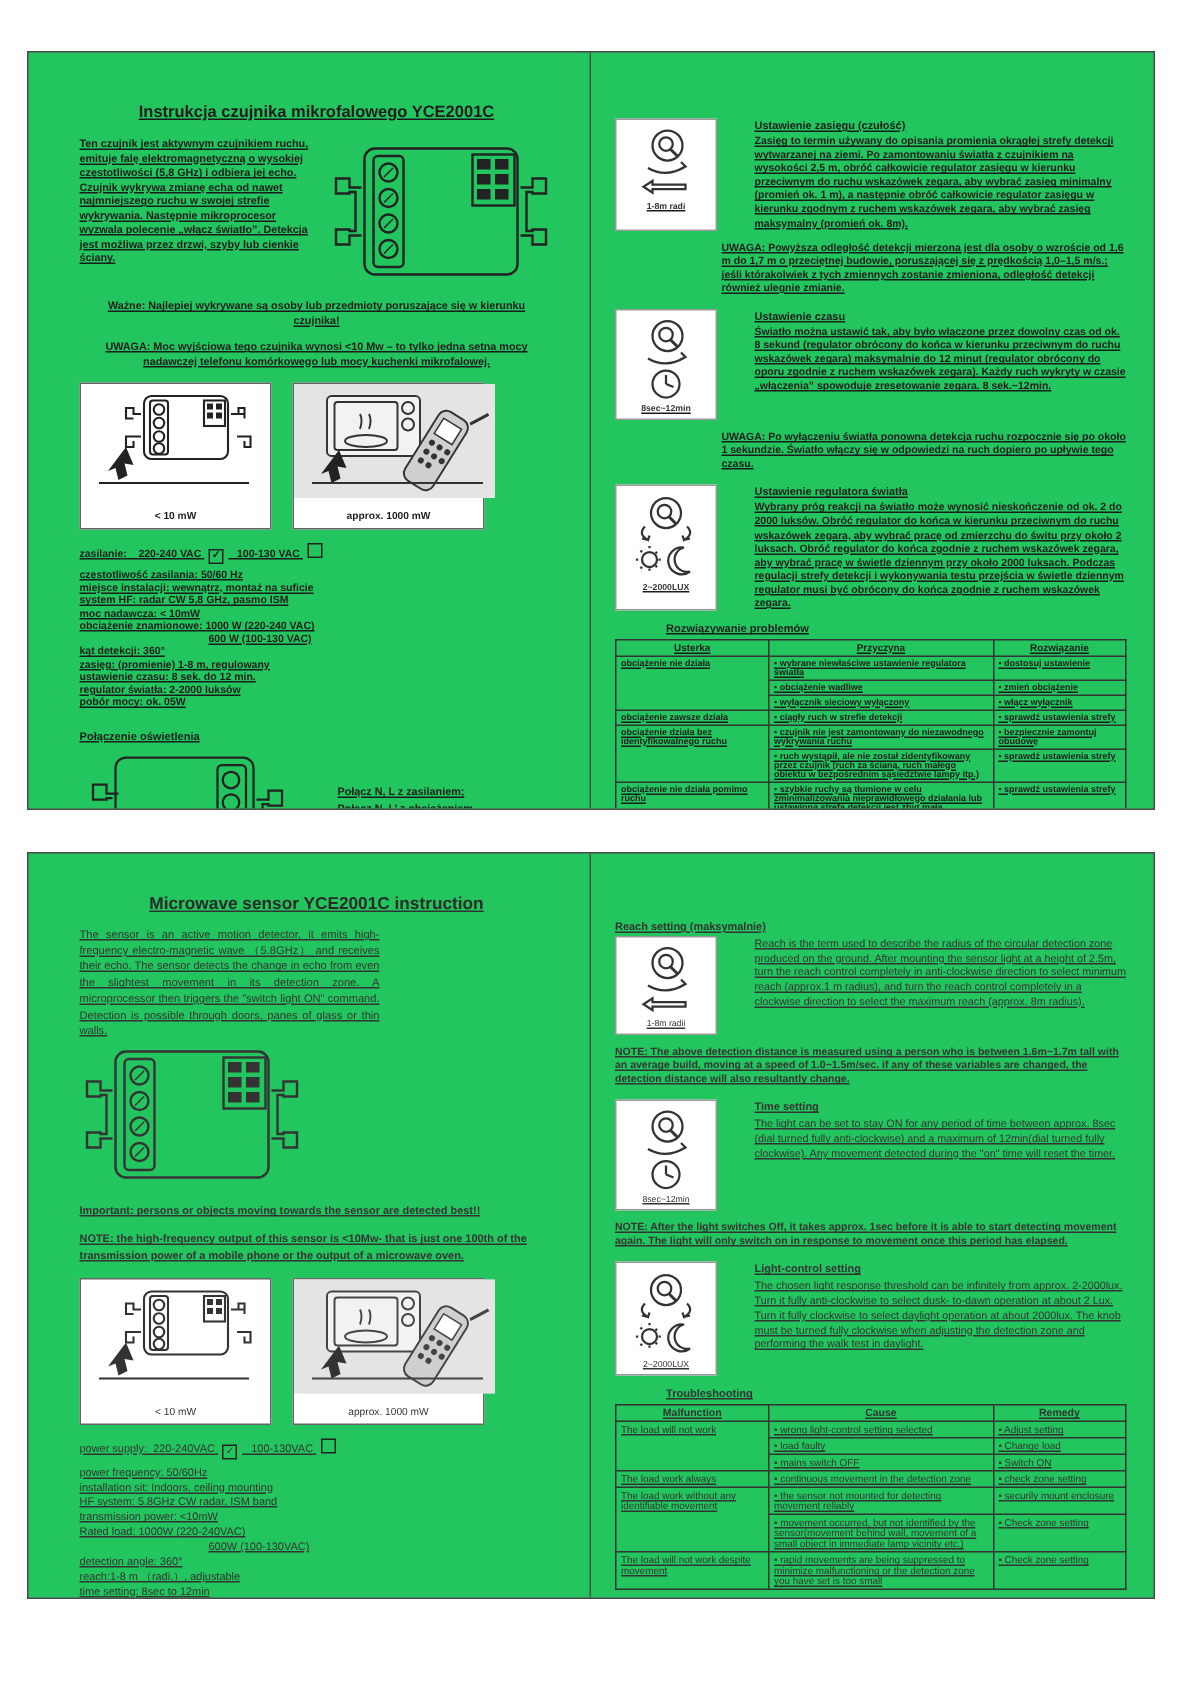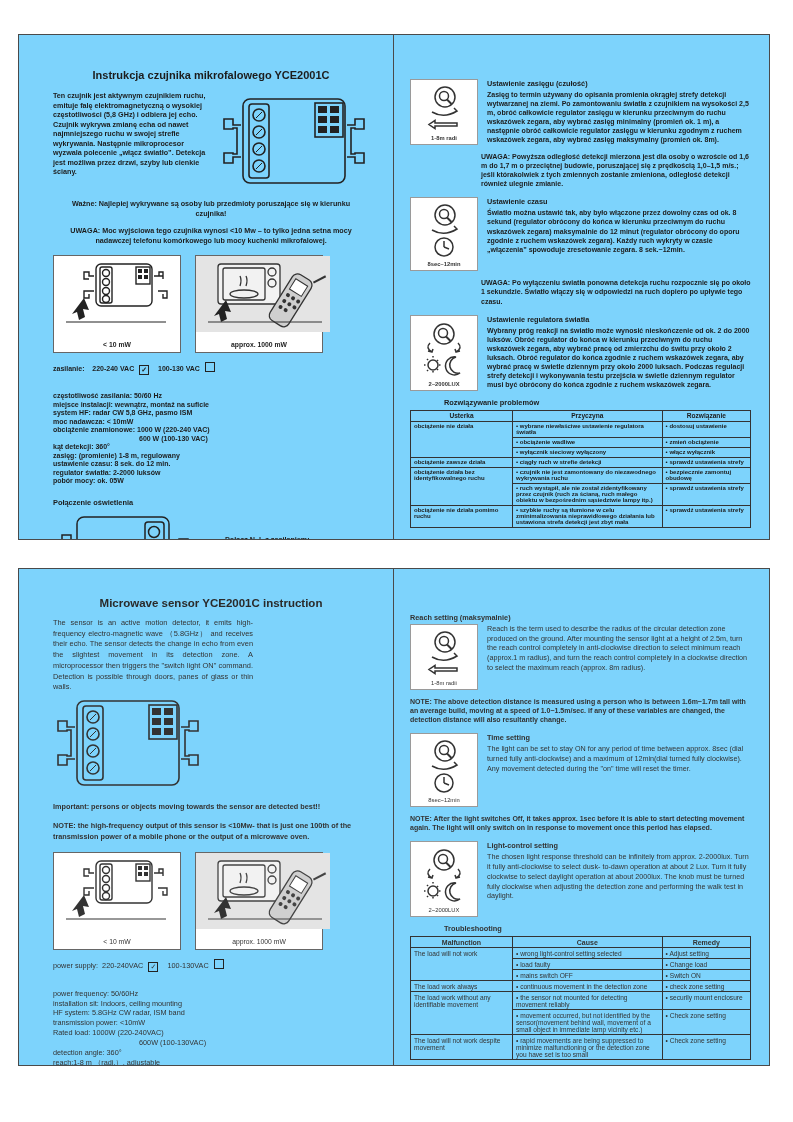--- a/index.html
+++ b/index.html
@@ -1,49 +1,49 @@
 <!DOCTYPE html>
 <html><head>
 <meta charset="utf-8">
 <style>
   html,body{margin:0;padding:0;background:#fff;}
   body{width:793px;height:1122px;position:relative;font-family:"Liberation Sans",sans-serif;color:#1c1c1c;}
-  .sheet{position:absolute;border:1.5px solid #4a4a4a;display:flex;overflow:hidden;box-sizing:border-box;background:#7dd3fc;}
+  .sheet{position:absolute;border:1.5px solid #4a4a4a;display:flex;overflow:hidden;box-sizing:border-box;background:#22c55e;text-decoration:underline;}
   #sheet-pl{left:18px;top:34px;width:752px;height:506px;}
   #sheet-en{left:18px;top:568px;width:752px;height:498px;}
   .col{width:50%;box-sizing:border-box;overflow:hidden;position:relative;}
   .col.left{border-right:1.2px solid #4a4a4a;}
 
   
   .pl .colpad{padding:34px 24px 0 34px;}
   .pl .title{text-align:center;font-size:11px;font-weight:700;margin:0 0 10px;}
   .pl .introrow{display:flex;gap:10px;}
   .pl .intro{width:196px;font-size:7.2px;font-weight:600;line-height:1.32;margin:0;}
   .pl .impnote{font-size:7.2px;font-weight:700;line-height:1.32;margin:8px 16px 0;text-align:center;}
   .figrow{display:flex;gap:14px;margin-top:10px;}
   .figbox{border:1px solid #666;width:126px;height:96px;text-align:center;position:relative;background:#fff;}
   .figbox.grey svg{background:#e6e6e6;}
   .figcap{font-size:6.8px;position:absolute;bottom:4px;width:100%;}
   .pl .figcap{font-weight:600;}
   .specs{margin-top:9px;font-size:7px;font-weight:600;line-height:1.22;}
-  .specs .row1{margin-bottom:17px;}
+  .specs .row1{margin-bottom:4px;}
   .cb{display:inline-block;width:8px;height:8px;border:1px solid #222;font-size:7px;line-height:8px;text-align:center;vertical-align:-1px;margin:0 3px;}
   .cb.checked::after{content:"✓";}
   .specline.indent{margin-left:86px;}
   .connhead{font-size:7.4px;font-weight:700;margin:12px 0 4px;}
   .connrow{display:flex;align-items:flex-start;}
   .conntext{margin-left:34px;margin-top:24px;font-size:7.2px;line-height:1.5;}
   .pl .conntext{font-weight:700;}
 
   
   .setpad{padding:44px 18px 0 16px;}
   .sec{display:flex;gap:9px;margin-bottom:7px;}
   .iconbox{width:62px;min-width:62px;border:1px solid #9a9a9a;padding:5px 2px 3px;text-align:center;background:#fff;}
   .iconcap{font-size:5.8px;color:#333;margin-top:2px;}
-  .sectext{flex:1;}
+  .sectext{flex:1;margin-left:16px;}
   .sechead{font-size:7.3px;font-weight:700;margin:0 0 2px;}
   .secbody{font-size:7px;line-height:1.3;margin:0;}
   .pl .secbody,.pl .iconcap{font-weight:600;}
   .secnote{font-size:7px;font-weight:700;line-height:1.3;margin:6px 0 9px 71px;}
   .secnote.full{margin-left:0;}
   .tshead{font-size:7.4px;font-weight:700;margin:4px 0 3px;padding-left:34px;}
   table.ts{border-collapse:collapse;width:100%;}
   .ts th,.ts td{border:1px solid #333;padding:1.5px 3px;vertical-align:top;text-align:left;}
   .ts th{text-align:center;font-weight:700;}
   .pl .ts{font-size:6px;font-weight:600;}

